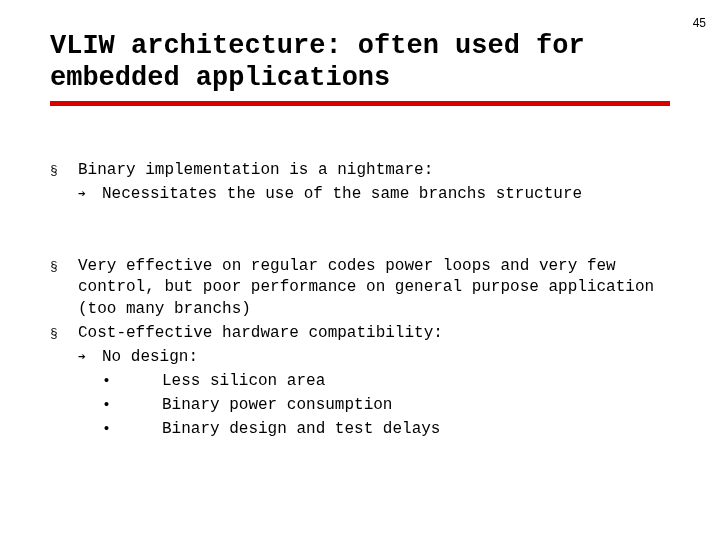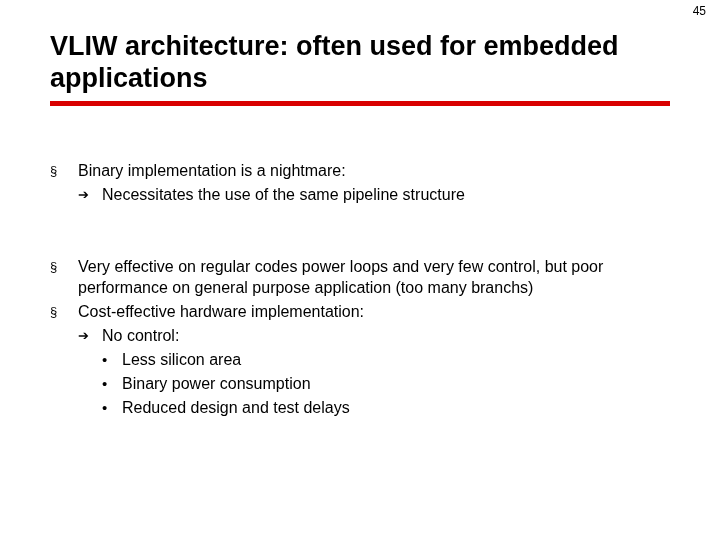--- a/index.html
+++ b/index.html
@@ -5,26 +5,27 @@
   * { margin: 0; padding: 0; box-sizing: border-box; }
   html, body { width: 720px; height: 540px; overflow: hidden; }
   body {
     font-family: Arial, Helvetica, sans-serif;
     background: #fff;
     color: #000;
     position: relative;
   }
   .page-number {
     position: absolute;
-    top: 4px;
+    top: 16px;
     right: 14px;
     font-size: 12px;
   }
   .slide {
     padding: 30px 50px 0 50px;
+    font-family: Liberation Mono, monospace;
   }
   .title {
     font-size: 27px;
     font-weight: bold;
     line-height: 1.2;
     margin-bottom: 6px;
   }
   .red-underline {
     height: 5px;
     background: #d90000;
@@ -63,66 +64,66 @@
     display: flex;
     margin-left: 52px;
     margin-bottom: 2px;
   }
   .bullet-l3 .mark {
     width: 20px;
     flex: 0 0 20px;
     font-size: 15px;
     line-height: 22px;
   }
-  .bullet-l3 .text { flex: 1; }
+  .bullet-l3 .text { flex: 1; margin-left: 40px; }
 </style>
 </head>
 <body>
 
 <div class="page-number">45</div>
 
 <div class="slide">
 
   <div class="title">VLIW architecture: often used for embedded applications</div>
   <div class="red-underline"></div>
 
   <div class="body-content">
 
     <div class="block1">
       <div class="bullet-l1">
         <div class="mark">§</div>
         <div class="text">Binary implementation is a nightmare:</div>
       </div>
       <div class="bullet-l2">
         <div class="mark">➔</div>
-        <div class="text">Necessitates the use of the same pipeline structure</div>
+        <div class="text">Necessitates the use of the same branchs structure</div>
       </div>
     </div>
 
     <div class="block2">
       <div class="bullet-l1">
         <div class="mark">§</div>
         <div class="text">Very effective on regular codes power loops and very few control, but poor performance on general purpose application (too many branchs)</div>
       </div>
       <div class="bullet-l1">
         <div class="mark">§</div>
-        <div class="text">Cost-effective hardware implementation:</div>
+        <div class="text">Cost-effective hardware compatibility:</div>
       </div>
       <div class="bullet-l2">
         <div class="mark">➔</div>
-        <div class="text">No control:</div>
+        <div class="text">No design:</div>
       </div>
       <div class="bullet-l3">
         <div class="mark">•</div>
         <div class="text">Less silicon area</div>
       </div>
       <div class="bullet-l3">
         <div class="mark">•</div>
         <div class="text">Binary power consumption</div>
       </div>
       <div class="bullet-l3">
         <div class="mark">•</div>
-        <div class="text">Reduced design  and test delays</div>
+        <div class="text">Binary design  and test delays</div>
       </div>
     </div>
 
   </div>
 </div>
 
 </body></html>

